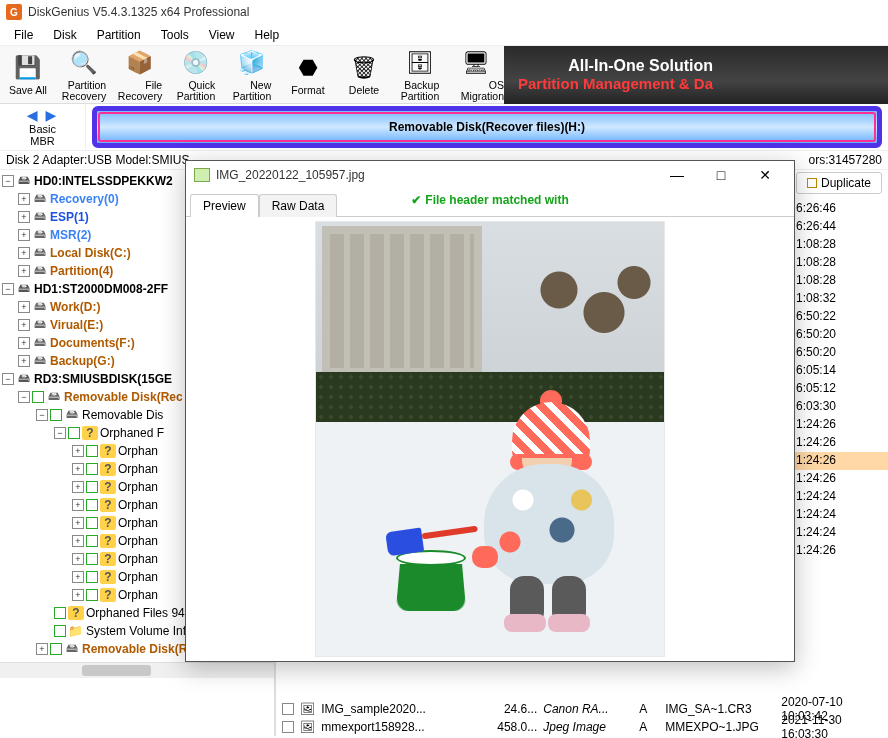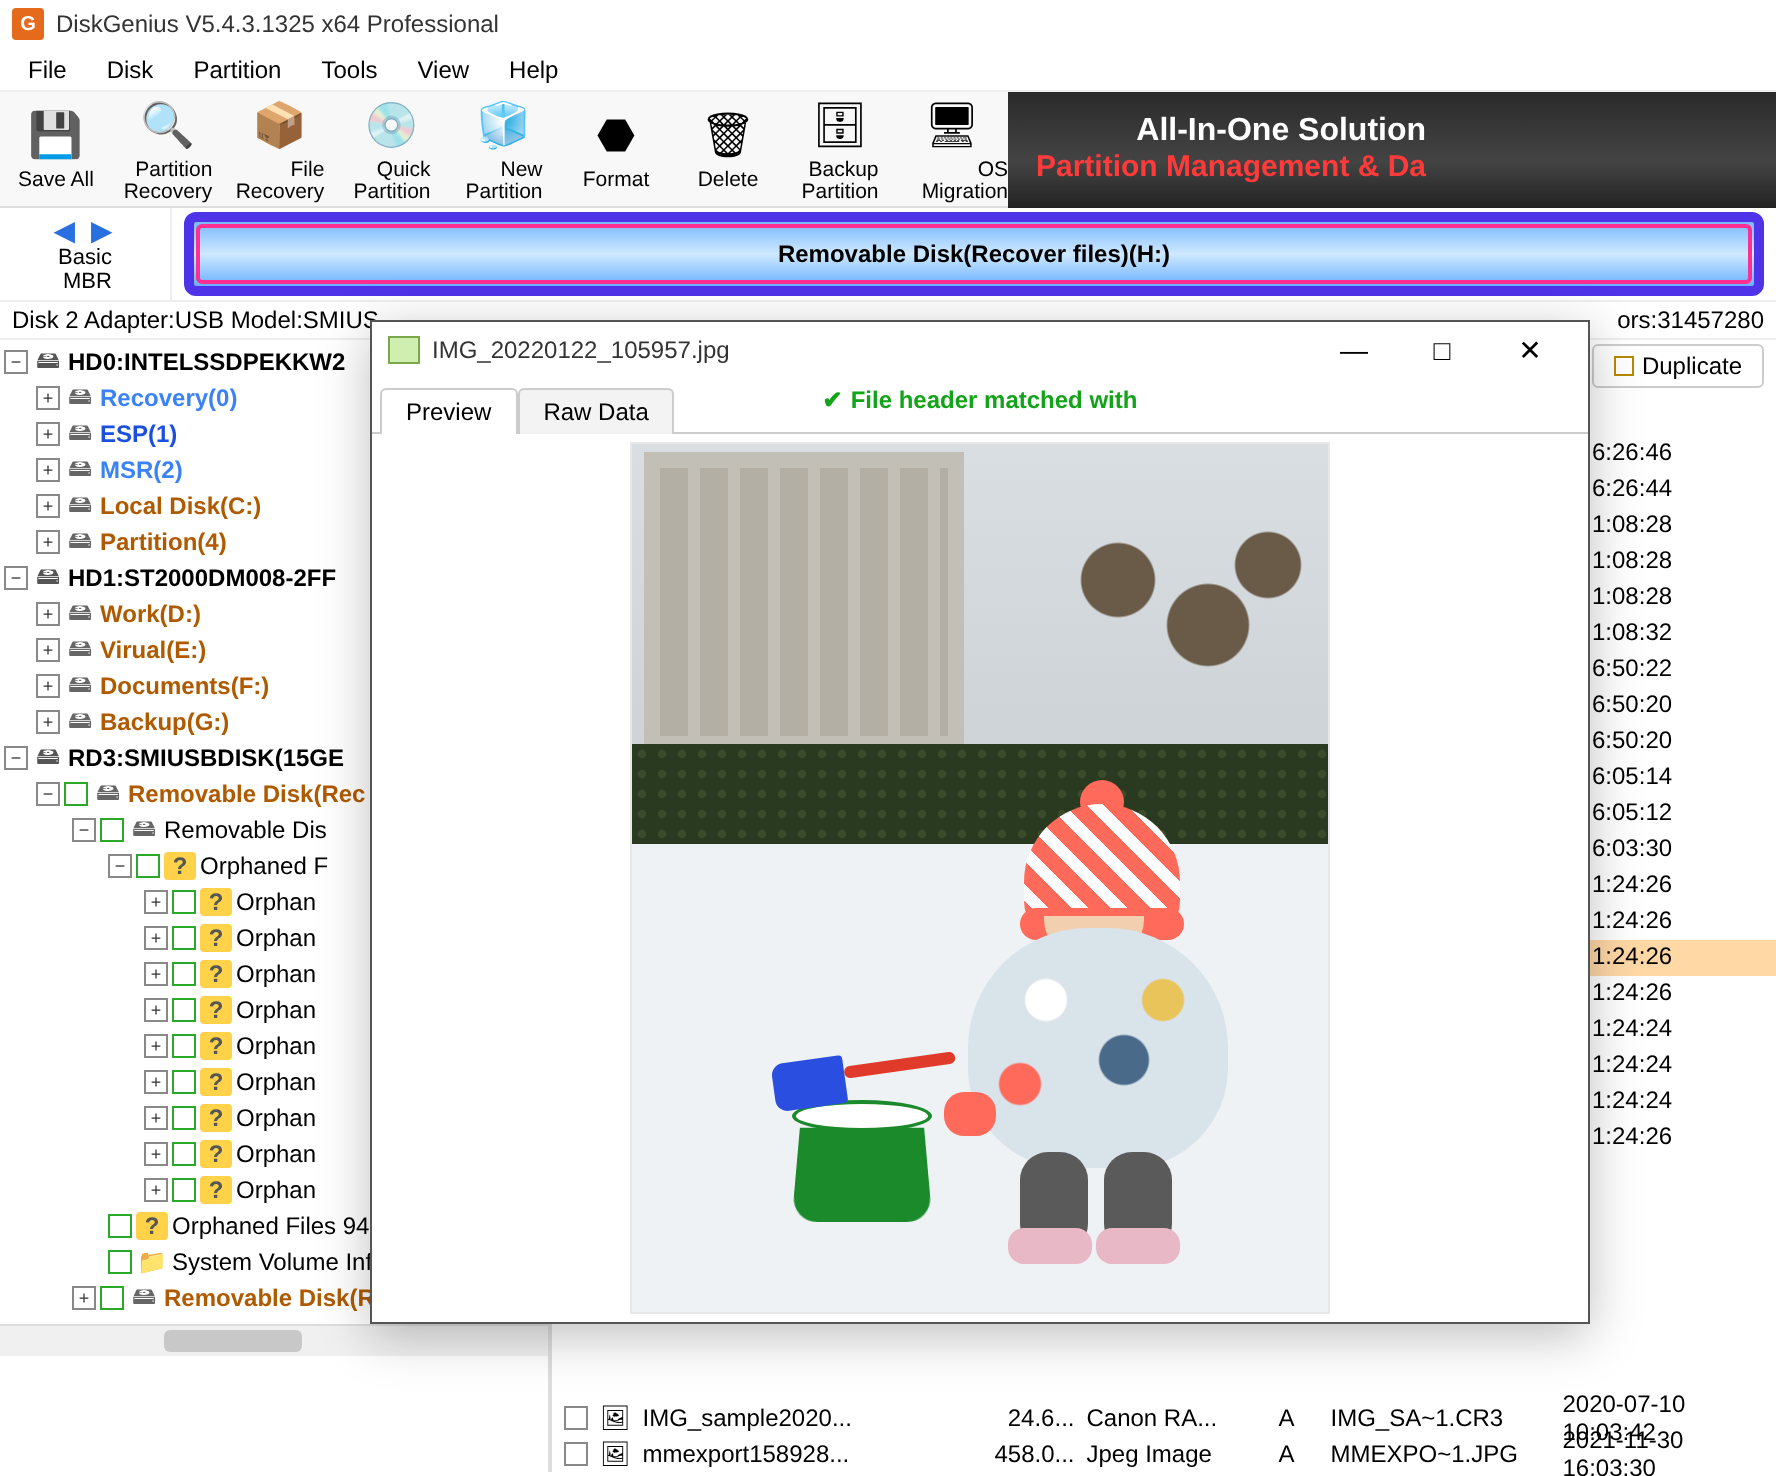--- a/index.html
+++ b/index.html
@@ -14,49 +14,49 @@
 .tool .ic { width:30px; height:30px; display:flex; align-items:center; justify-content:center; font-size:22px; }
 .tool .lb { font-size:10.5px; text-align:right; line-height:11px; }
 .banner { flex:1; height:58px; background: linear-gradient(180deg,#2a2a2a,#444 60%,#222); color:#fff; display:flex; align-items:center; padding:0 14px; gap:20px; }
 .banner .dg { font-family: Georgia, serif; font-size:30px; font-weight:bold; font-style:italic; color:#fff; }
 .banner .tag { text-align:right; }
 .banner .tag .t1 { font-size:16px; font-weight:bold; }
 .banner .tag .t2 { font-size:15px; color:#ff3a3a; font-weight:bold; }
 .diskbar-wrap { display:flex; height:46px; }
 .diskbar-left { width:86px; display:flex; flex-direction:column; align-items:center; justify-content:center; border-right:1px solid #eee; }
 .diskbar-left .arrows { color:#2a6fe0; font-size:14px; letter-spacing:2px; }
-.diskbar-left .lbl { font-size:11px; text-align:right; line-height:12px; }
+.diskbar-left .lbl { font-size:11px; text-align:center; line-height:12px; }
 .diskbar { flex:1; margin:2px 6px; border:5px solid #4e33e8; border-radius:6px; background:linear-gradient(180deg,#7ab8ff,#cfe9ff 50%,#6ab0ff); position:relative; }
 .diskbar .inner { position:absolute; inset:1px; border:2px solid #ff2e92; border-radius:3px; display:flex; align-items:center; justify-content:center; color:#000; font-weight:bold; }
 .infobar { height:20px; padding:2px 6px; border-top:1px solid #eee; border-bottom:1px solid #eee; display:flex; justify-content:space-between; background:#fff;}
 .main { display:flex; height:566px; }
 .tree { width:276px; border-right:2px solid #ddd; overflow:hidden; padding:2px 0; }
 .tnode { display:flex; align-items:center; height:18px; white-space:nowrap; }
 .tnode .tg { width:12px; height:12px; border:1px solid #888; display:inline-flex; align-items:center; justify-content:center; font-size:9px; margin-right:2px; background:#fff; color:#333;}
 .tnode .chk { width:12px; height:12px; border:1px solid #2aa82a; margin-right:2px; background:#fff;}
 .tnode .ic { width:16px; text-align:center; margin-right:2px; }
 .tnode .q { background:#ffd24a; width:16px; height:14px; display:inline-flex; align-items:center; justify-content:center; font-weight:bold; color:#555; margin-right:2px; border-radius:2px;}
 .disk-ic { color:#555; }
 .drive-ic { color:#666; }
 .bold { font-weight:bold; }
 .blue { color:#1a4fe0; }
 .brown { color:#b05a00; }
 .black { color:#3b82f6; }
 .rightpane { flex:1; position:relative; }
 .dup-btn { position:absolute; right:6px; top:2px; height:22px; border:1px solid #ccc; border-radius:3px; padding:2px 10px; background:#fff; display:flex; align-items:center; gap:4px;}
 .dup-btn .sq{ width:10px;height:10px;border:1.5px solid #b88a00;}
-.datelist { position:absolute; right:0; top:48px; width:96px; }
+.datelist { position:absolute; right:0; top:30px; width:96px; }
 .datelist div { height:18px; padding:1px 4px; text-align:left; border-bottom:0; }
 .datelist .sel { background:#ffd8a6; }
 .filerows { position:absolute; left:6px; bottom:0; right:0; }
 .filerow { display:flex; align-items:center; height:18px; gap:6px; }
 .filerow .chk { width:12px;height:12px;border:1px solid #888;}
 .filerow .col-name{ width:170px; overflow:hidden; text-overflow:ellipsis; white-space:nowrap;}
 .filerow .col-sz{ width:40px; text-align:right;}
-.filerow .col-type{ width:90px;}
+.filerow .col-type{ width:90px;font-style:italic;}
 .filerow .col-a{ width:20px;}
 .filerow .col-short{ width:110px;}
 .filerow .col-date{ flex:1;}
 
 .preview-win { position:absolute; left:185px; top:160px; width:610px; height:502px; background:#fff; border:1px solid #555; box-shadow:0 6px 24px rgba(0,0,0,.25); display:flex; flex-direction:column; }
 .pw-title { height:28px; display:flex; align-items:center; padding:0 8px; }
 .pw-title .pic{ width:16px;height:14px; background:#cfefb0; border:1px solid #7aa84a; margin-right:6px;}
 .pw-title .nm{ flex:1; color:#333;}
 .pw-title .btns{ display:flex; gap:2px;}
 .pw-title .wbtn{ width:42px; height:24px; display:flex; align-items:center; justify-content:center; font-size:14px;}

